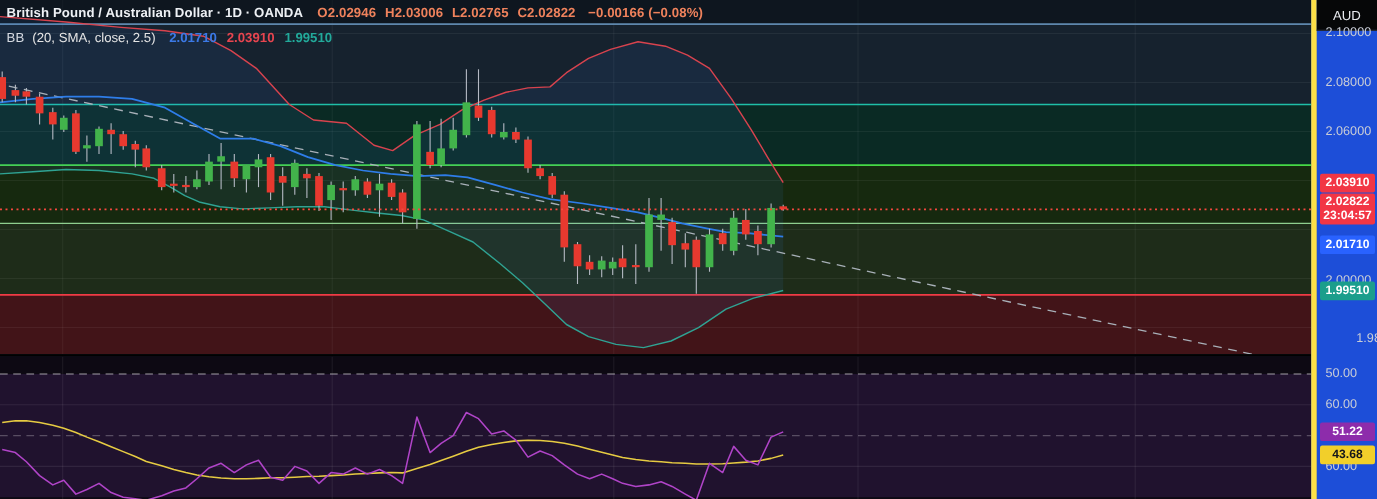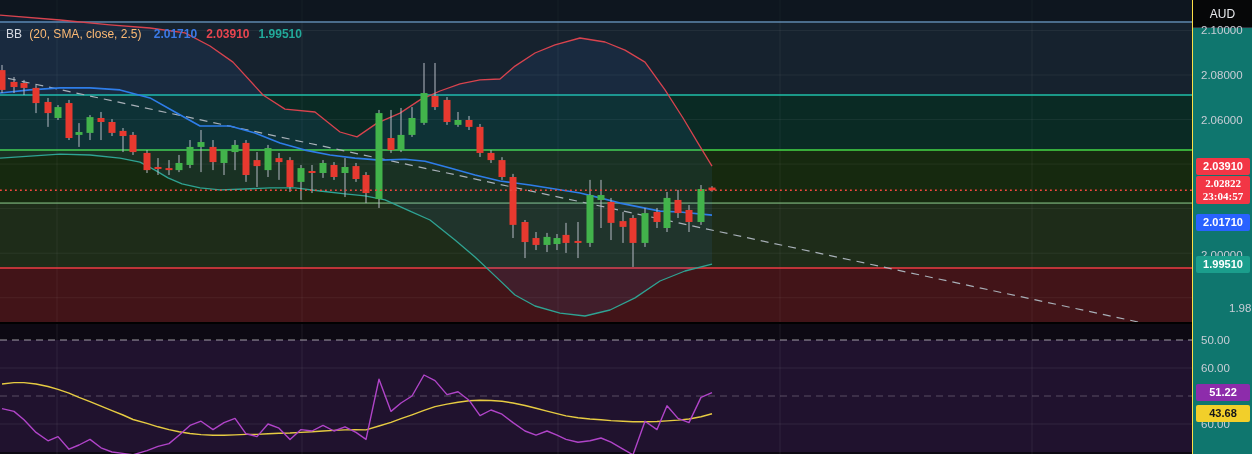--- a/index.html
+++ b/index.html
@@ -11,26 +11,26 @@
   #rsi-pane{top:324px;width:1192px;height:130px;background:#0d0913;}
   #pane-divider{position:absolute;top:322px;left:0;width:1192px;height:2px;background:#010101;}
   .overlay{position:absolute;z-index:5;white-space:nowrap;font-size:12px;color:#dfe3ea;}
   #header-row{top:4px;left:6px;font-weight:bold;letter-spacing:.1px;}
   #header-row .sym{color:#eef1f5;}
   #header-row .ohlc{margin-left:10px;}
   #header-row .ohlc span{margin-right:8px;}
   #bb-row{top:27px;left:6px;}
   #rsi-row{top:331px;left:6px;}
   .leg-name{color:#d6dae2;}
-  .leg-params{color:#fdba74;margin-left:4px;}
+  .leg-params{color:#e5e5e5;margin-left:4px;}
   .leg-vals span{margin-left:9px;font-weight:bold;}
   .empties{color:#cfd3dc;margin-left:9px;letter-spacing:6px;}
   
-  #axis{position:absolute;top:0;left:1192px;width:60px;height:454px;background:#0f766e;
-        border-left:1px solid #fde047;z-index:6;}
+  #axis{position:absolute;top:0;left:1192px;width:60px;height:454px;background:#1d4ed8;
+        border-left:5px solid #fde047;z-index:6;}
   #aud-btn{position:absolute;top:0;left:0;width:100%;height:28px;background:#060708;
            border:none;border-bottom:1px solid #2a2e39;color:#e8eaee;font-size:12px;
            font-family:"Liberation Sans",sans-serif;cursor:pointer;}
   .tick{position:absolute;left:8px;height:12px;line-height:12px;font-size:11.5px;color:#c9cdd6;}
   .badge{position:absolute;left:3px;right:2px;border-radius:2px;color:#fff;text-align:center;
          font-size:11px;line-height:17px;font-weight:bold;z-index:7;}
   .badge.double{line-height:13px;padding-top:1px;}
   svg{display:block;}
 </style>
 </head>
@@ -217,20 +217,25 @@
         <line x1="1032" y1="0" x2="1032" y2="130" stroke="rgba(255,255,255,0.07)" stroke-width="1"></line>
         <line x1="0" y1="44" x2="1192" y2="44" stroke="rgba(255,255,255,0.08)" stroke-width="1"></line>
         <line x1="0" y1="100" x2="1192" y2="100" stroke="rgba(255,255,255,0.08)" stroke-width="1"></line>
         <line x1="0" y1="16" x2="1192" y2="16" stroke="rgba(255,255,255,0.6)" stroke-width="1" stroke-dasharray="7 5"></line>
         <line x1="0" y1="72" x2="1192" y2="72" stroke="rgba(255,255,255,0.25)" stroke-width="1" stroke-dasharray="7 5"></line>
         <polyline points="2,60.0 14,58.6 24,58.6 36,60.0 48,62.5 58,65.3 69,69.2 79,73.4 90,77.6 101,82.1 112,86.6 123,91.0 133,95.5 147,99.4 158,102.8 169,105.6 179,107.8 190,109.5 201,110.6 213,111.2 224,111.2 235,110.9 246,110.4 257,110.4 268,109.8 279,109.2 290,109.0 301,108.4 312,107.8 323,107.0 334,106.4 345,105.9 356,105.6 366,105.9 379,102.0 391,98.3 401,94.7 412,90.8 424,86.3 435,82.6 447,80.1 458,78.2 469,76.8 480,76.2 491,76.5 502,77.3 513,79.0 525,81.5 536,84.3 547,87.1 557,89.6 566,91.9 578,93.8 590,95.0 601,95.8 611,96.6 623,97.2 633,97.8 645,97.8 657,97.5 667,96.9 678,96.1 689,95.0 701,92.7 712,89.7" fill="none" stroke="#e6cb42" stroke-width="1.4" stroke-linejoin="round"></polyline>
         <polyline points="2,84.6 14,87.4 24,95.8 36,108.4 48,116.8 58,112.6 69,125.2 79,121.0 90,115.4 101,123.8 112,128.0 123,129.4 133,130.8 147,126.6 158,122.4 169,119.6 179,111.2 190,101.4 201,97.2 213,105.6 224,98.6 235,94.4 246,109.8 257,112.6 268,100.0 279,104.2 290,115.4 301,105.6 312,107.0 323,101.4 334,107.0 345,102.8 356,108.4 366,115.4 379,55.2 391,87.4 401,79.0 412,72.0 424,51.0 435,56.6 447,70.6 458,67.8 469,76.2 480,91.6 491,86.0 502,90.2 513,98.6 525,107.0 536,111.2 547,107.0 557,111.2 566,115.4 578,118.2 590,116.8 601,114.0 611,118.2 623,125.2 633,130.8 645,97.2 657,105.6 667,81.8 678,94.4 689,98.6 701,73.4 712,68.6" fill="none" stroke="#b044c8" stroke-width="1.4" stroke-linejoin="round"></polyline>
       </svg>
   </div>
 
+  <div id="header-row" class="overlay">
+    <span class="sym" style="color: rgb(238, 241, 245);">British Pound / Australian Dollar · 1D · OANDA</span>
+    <span class="ohlc" id="ohlc-values"><span style="color: rgb(239, 130, 92);">O2.02946</span><span style="color: rgb(239, 130, 92);">H2.03006</span><span style="color: rgb(239, 130, 92);">L2.02765</span><span style="color: rgb(239, 130, 92);">C2.02822</span></span>
+    <span id="change-value" style="color: rgb(239, 130, 92);">−0.00166 (−0.08%)</span>
+  </div>
 
   <div id="bb-row" class="overlay">
     <span class="leg-name">BB</span>
     <span class="leg-params">(20, SMA, close, 2.5)</span>
     <span class="leg-vals" id="bb-values"><span style="color: rgb(59, 121, 230);">2.01710</span><span style="color: rgb(232, 69, 79);">2.03910</span><span style="color: rgb(34, 169, 154);">1.99510</span></span>
   </div>
 
 
   <div id="axis">
     <button id="aud-btn">AUD</button>
@@ -239,21 +244,21 @@
         <div class="tick" style="top: 69px;">2.08000</div>
         <div class="tick" style="top: 113.543px; text-align: right;">2.06000</div>
         <div class="tick" style="top: 249px;">2.00000</div>
         <div class="tick" style="top: 302px; margin-left: 28px;">1.98000</div>
         <div class="tick" style="top: 334px;">50.00</div>
         <div class="tick" style="top: 362px;">60.00</div>
         <div class="tick" style="top: 418px;">60.00</div>
       </div>
     <div id="axis-badges">
         <div class="badge" style="background: rgb(242, 54, 69); height: 17px; top: 158px;">2.03910</div>
-        <div class="badge double" style="background: rgb(242, 54, 69); height: 28px; top: 176px; font-family: Liberation Serif, serif;">
+        <div class="badge double" style="background: rgb(242, 54, 69); height: 28px; top: 176px;">
           <div>2.02822</div>
           <div>23:04:57</div>
         </div>
         <div class="badge" style="background: rgb(41, 98, 255); height: 17px; top: 214px;">2.01710</div>
         <div class="badge" style="background: rgb(27, 158, 140); height: 17px; top: 256px;">1.99510</div>
         <div class="badge" style="background: rgb(141, 44, 171); height: 17px; top: 384px;">51.22</div>
         <div class="badge" style="background: rgb(242, 207, 42); color: rgb(20, 21, 26); height: 17px; top: 405px;">43.68</div>
       </div>
   </div>
 

